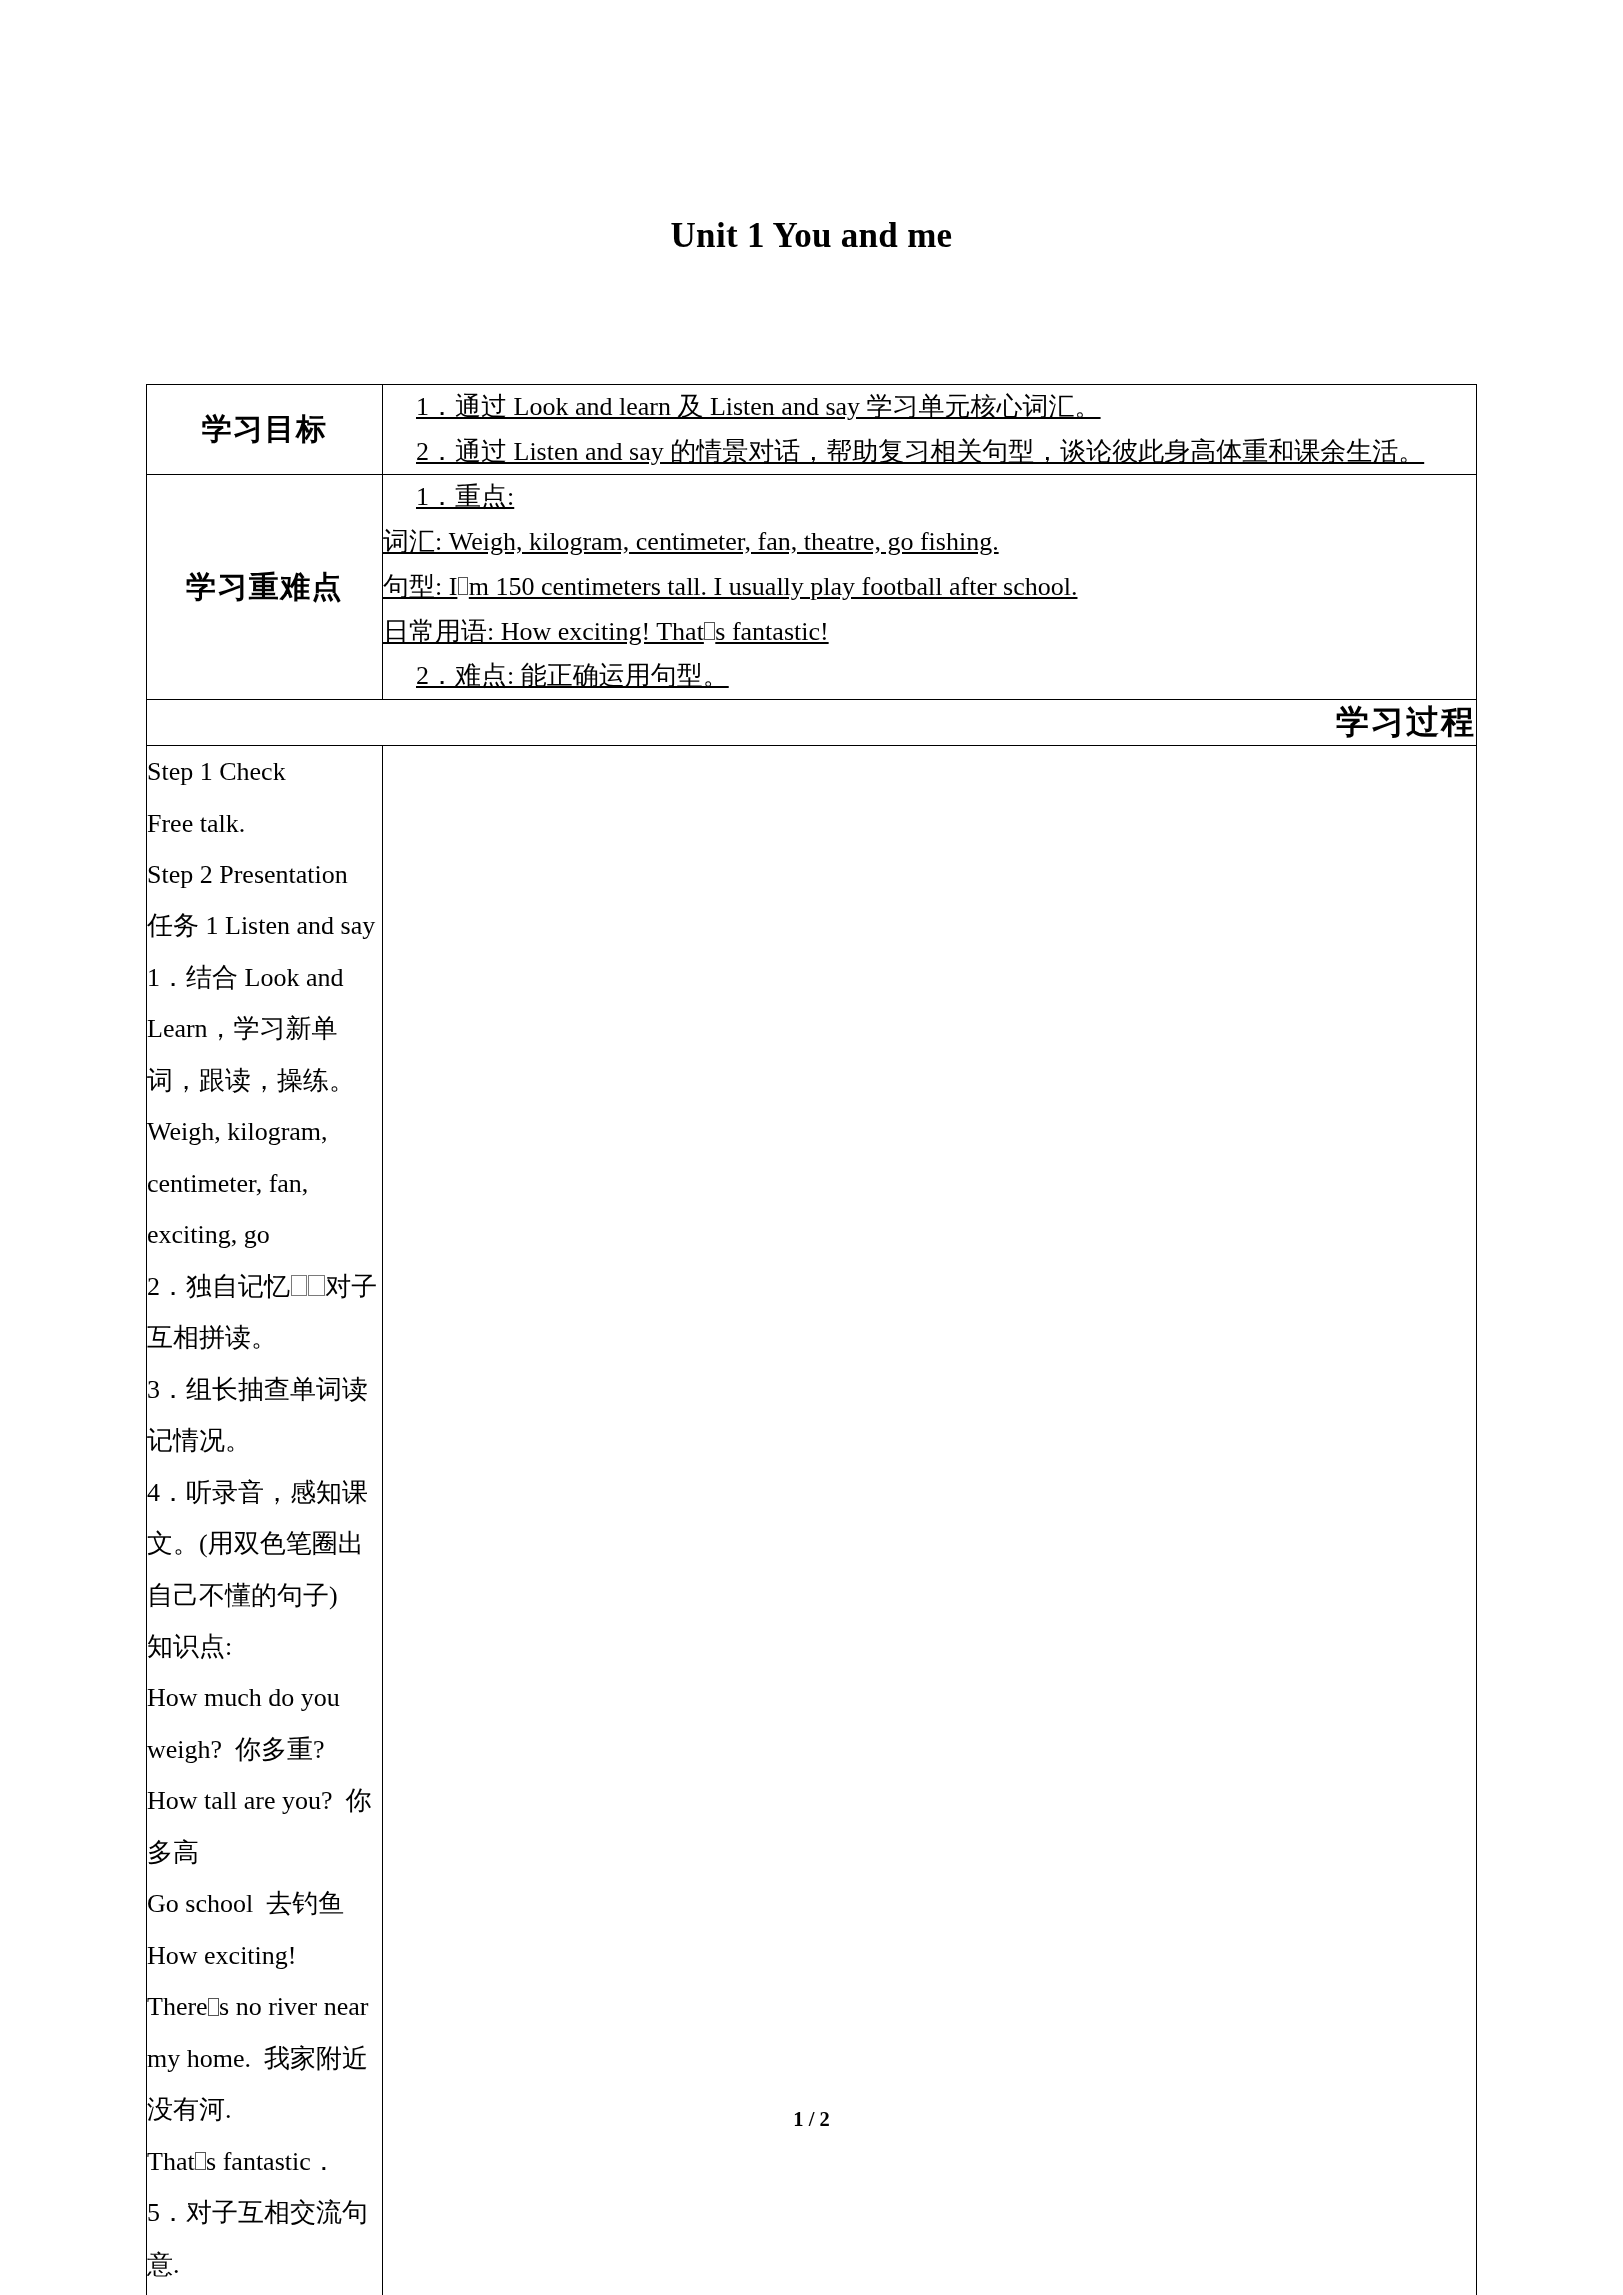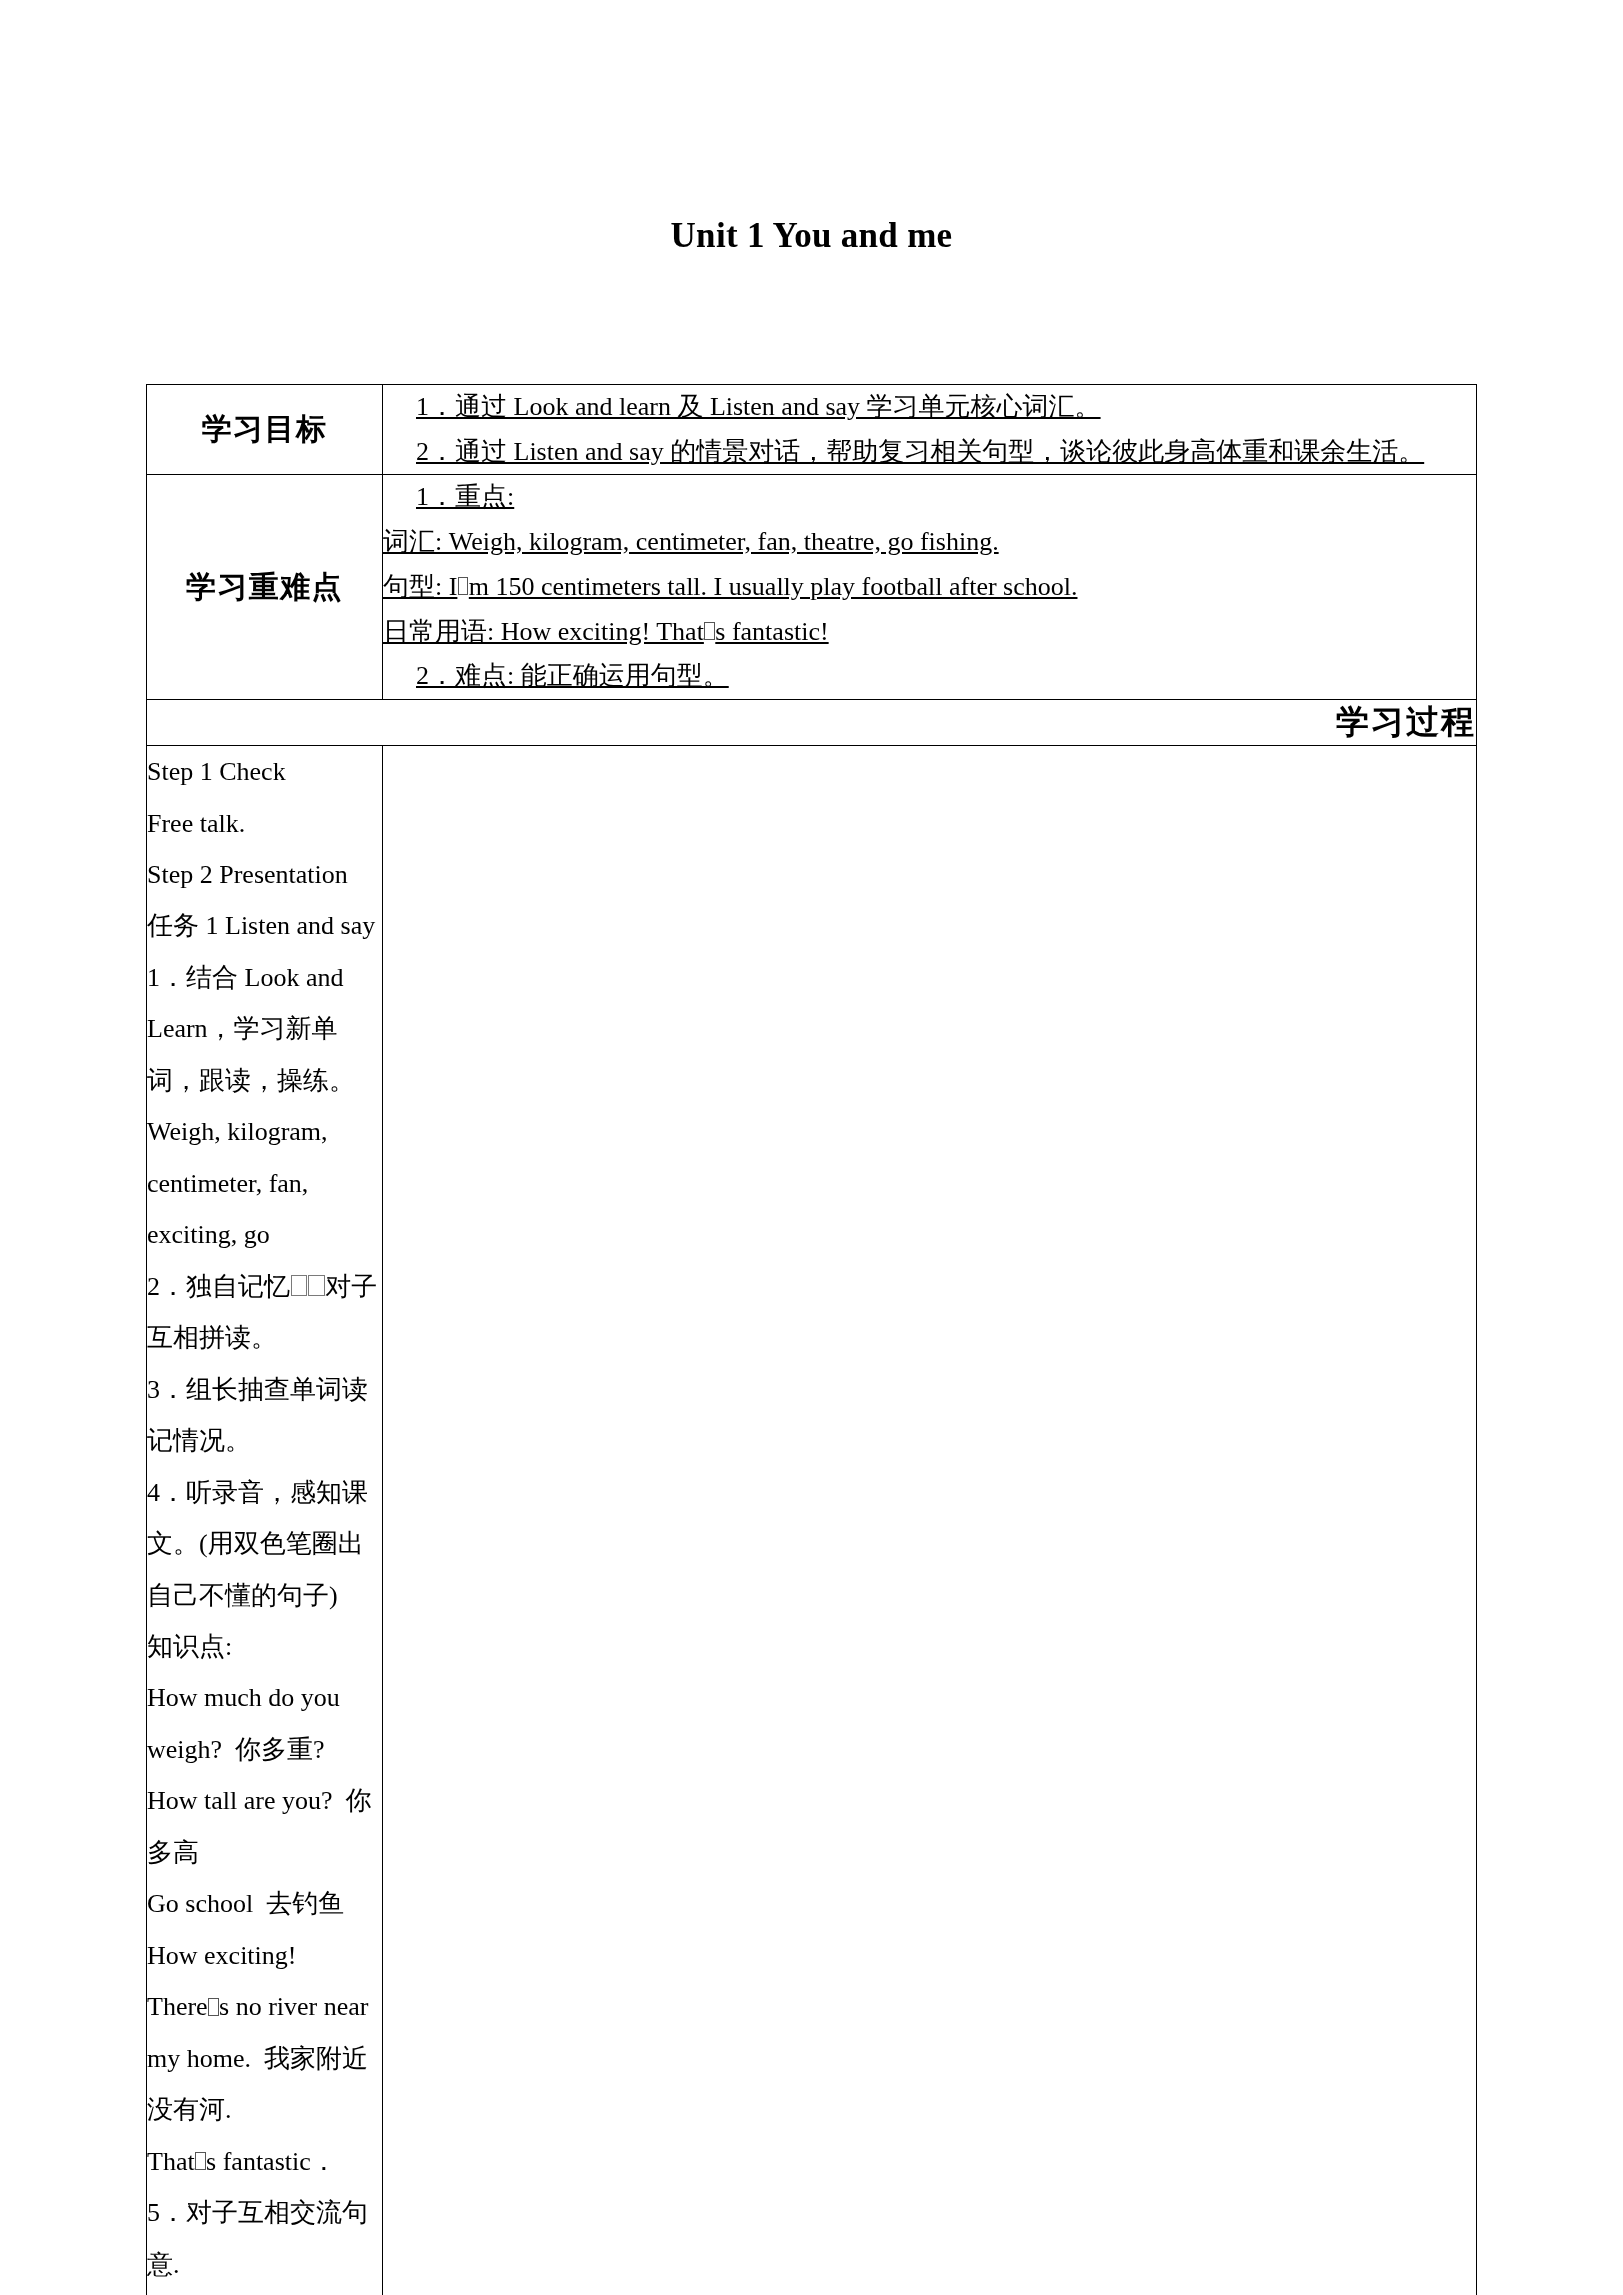--- a/index.html
+++ b/index.html
@@ -188,15 +188,16 @@
           <p>That<span class="tofu-sm"></span>s fantastic．</p>
           <p>5．对子互相交流句意.</p>
           <p>6．认读课文。(跟录音读自读对读)</p>
         </td>
         <td class="side-cell proc-side"></td>
       </tr>
 
     </tbody>
   </table>
 
+  <div class="footer">1 / 2</div>
 
 </div>
 
 
 </body></html>

